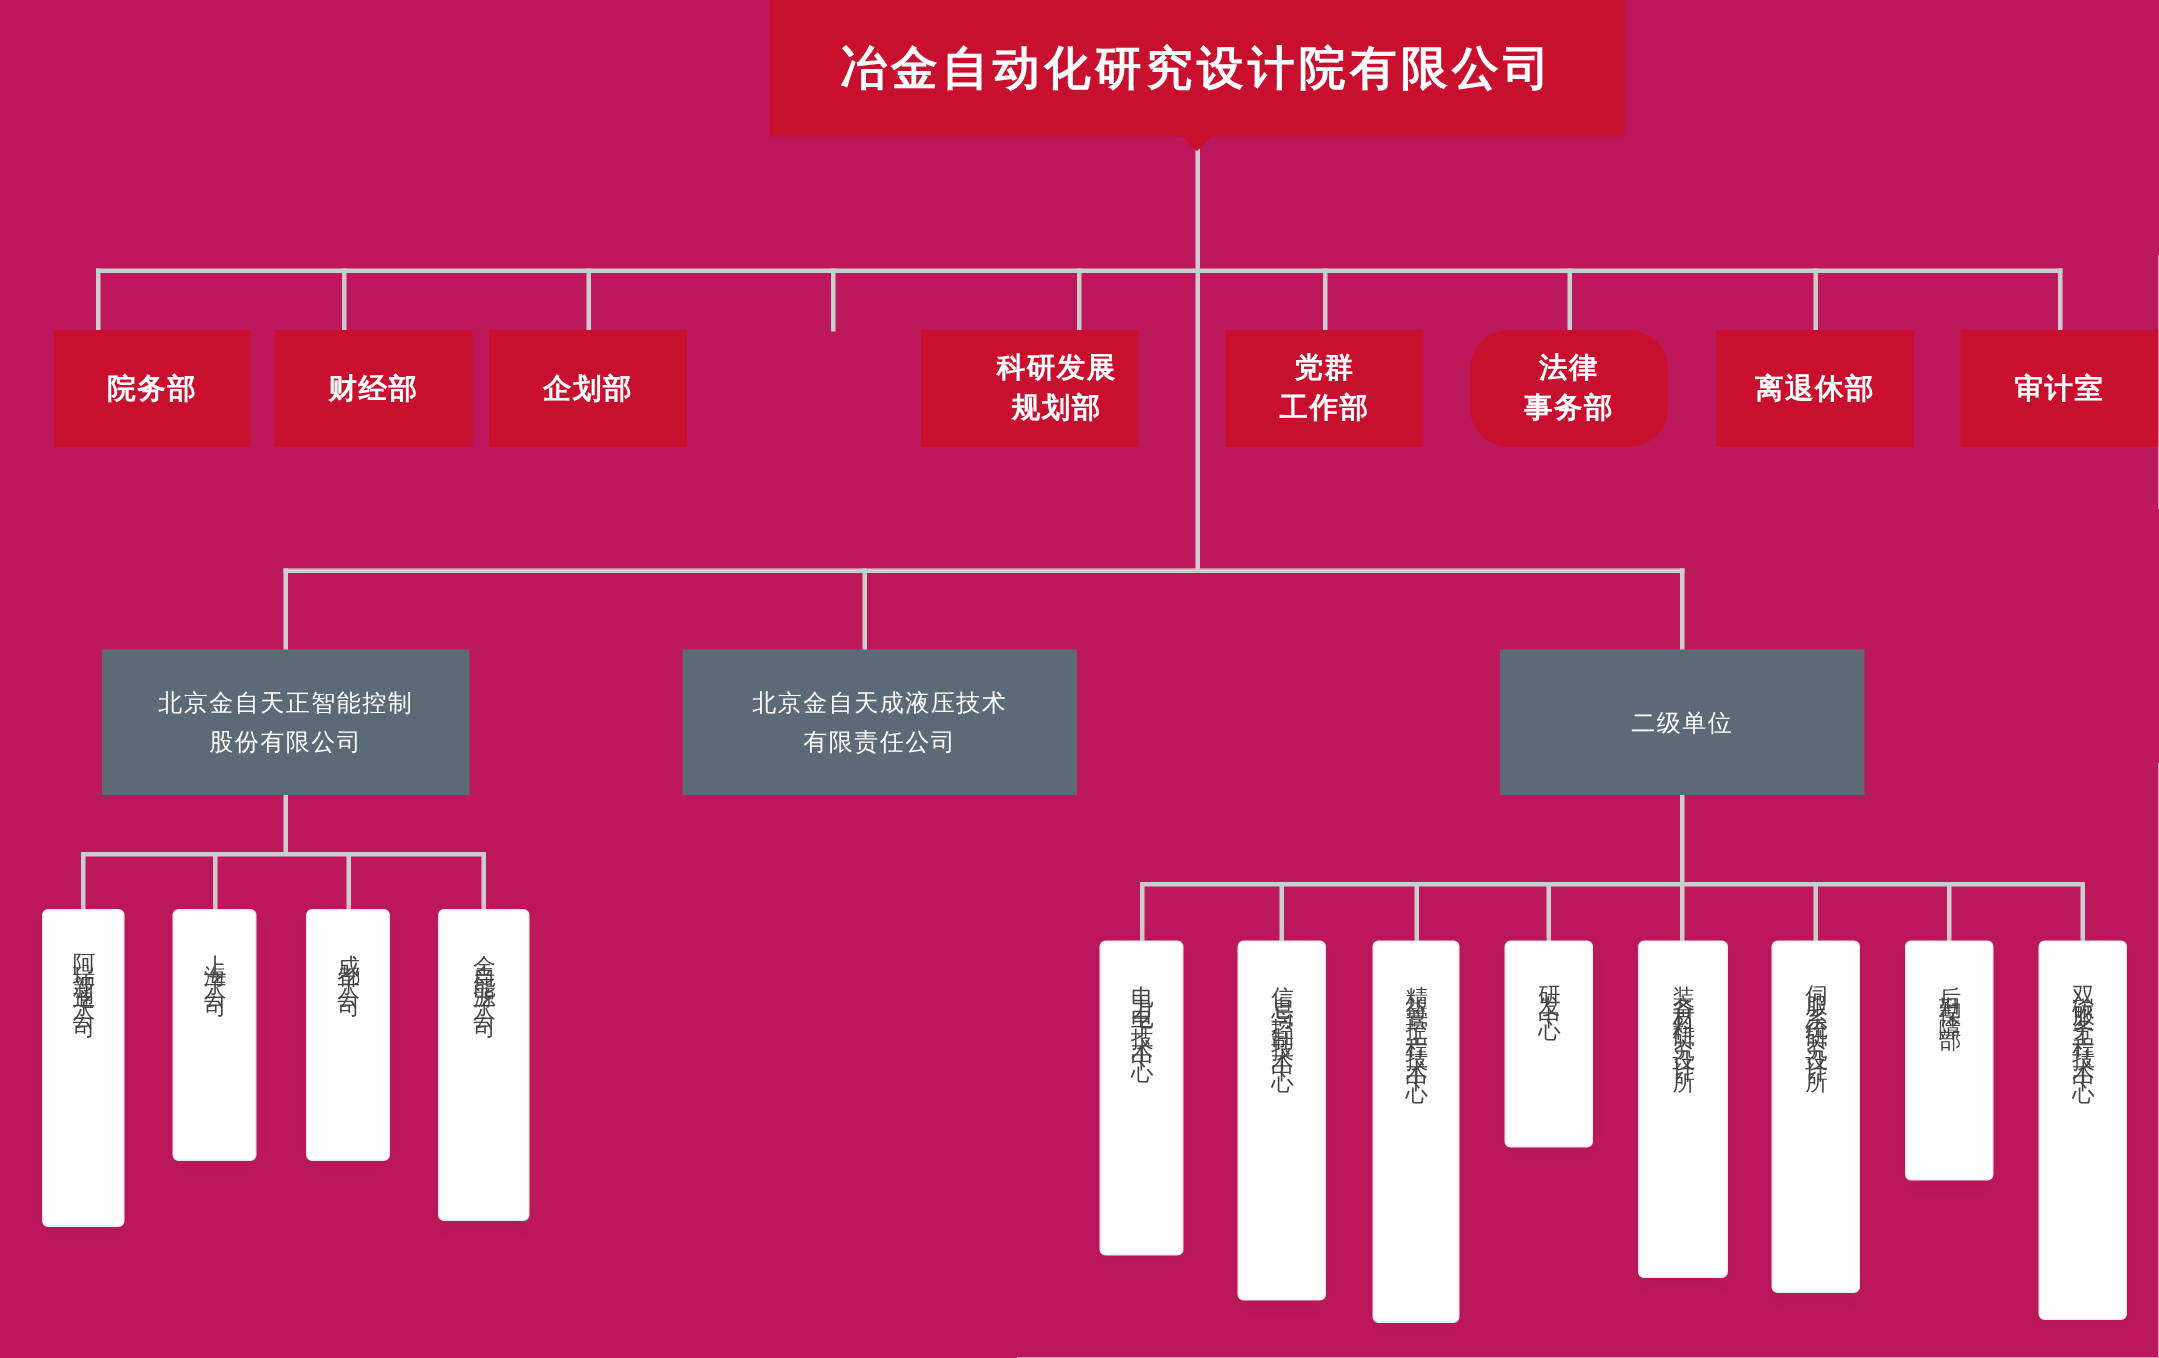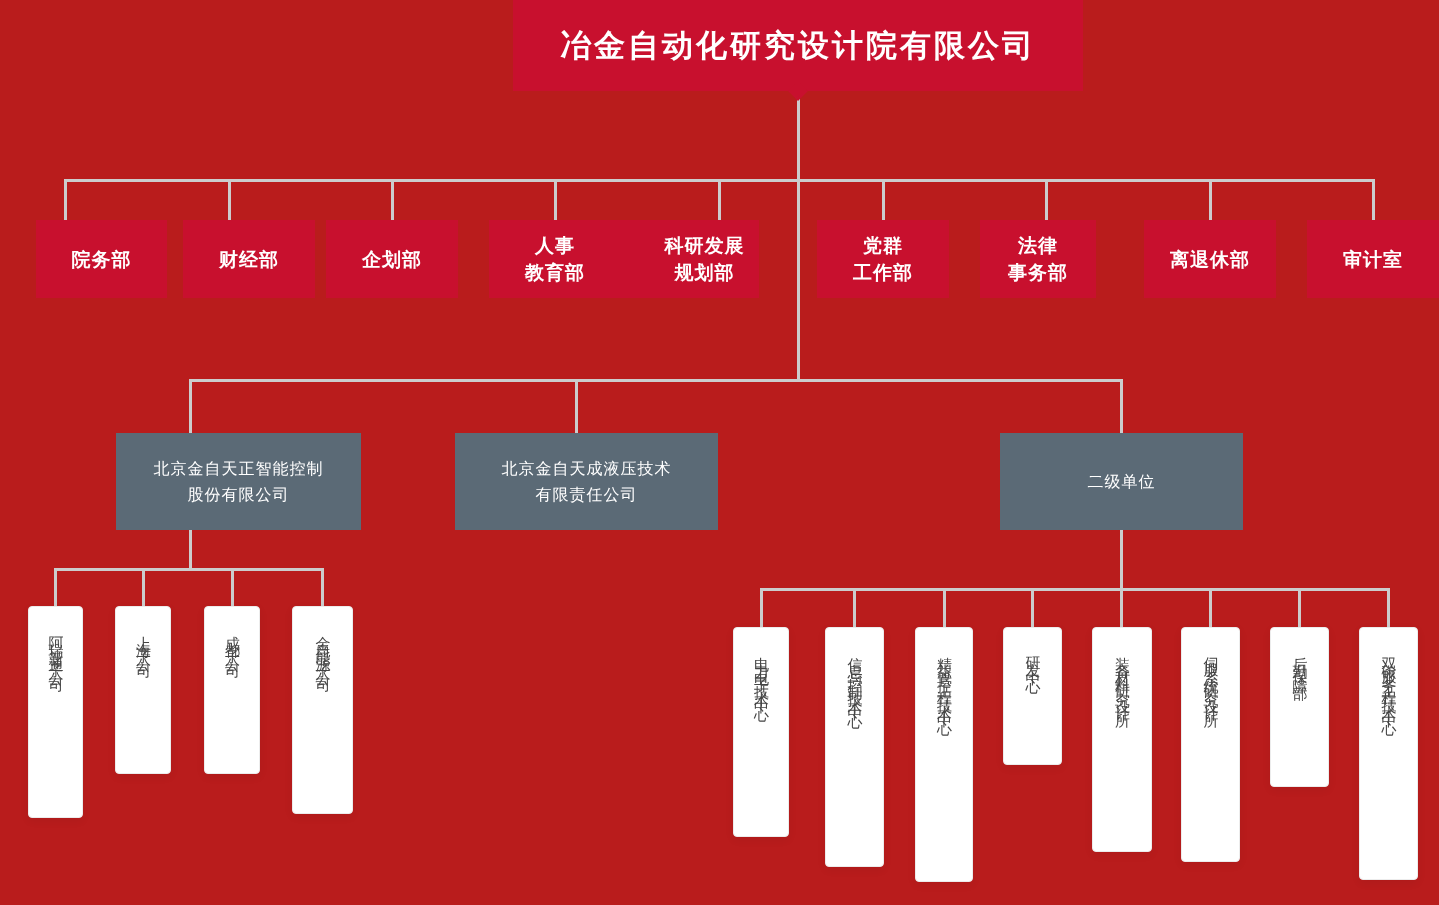--- a/index.html
+++ b/index.html
@@ -4,21 +4,21 @@
 <style>
   * { margin:0; padding:0; box-sizing:border-box; }
   html,body { background:#fff; }
   body {
     font-family:"DejaVu Sans","Liberation Sans",sans-serif;
   }
   .canvas {
     position:relative;
     width:1439px;
     height:905px;
-    background:#b91c1c;
+    background:#be185d;
     overflow:hidden;
   }
   .cline {
     position:absolute;
     background:var(--line,#cccccc);
   }
   .node {
     position:absolute;
     display:flex;
     align-items:center;
@@ -118,44 +118,40 @@
 
   <div class="node dept" style="left:0px;width:131px;margin-left:36px;">
     <span class="label">院务部</span>
   </div>
   <div class="node dept" style="left:163px;width:132px;margin-left:20px;">
     <span class="label">财经部</span>
   </div>
   <div class="node dept" style="left:326px;width:132px;">
     <span class="label">企划部</span>
   </div>
-  <div class="node dept" style="left:489px;width:132px;">
-    <span class="label">人事
-教育部</span>
-  </div>
   <div class="node dept" style="left:614px;width:145px;padding-left:36px;">
     <span class="label">科研发展
 规划部</span>
   </div>
   <div class="node dept" style="left:817px;width:132px;">
     <span class="label">党群
 工作部</span>
   </div>
-  <div class="node dept" style="left:980px;width:116px;">
+  <div class="node dept" style="left:980px;width:132px;border-radius:26px;">
     <span class="label">法律
 事务部</span>
   </div>
   <div class="node dept" style="left:1144px;width:132px;justify-content:center;">
     <span class="label">离退休部</span>
   </div>
   <div class="node dept" style="left:1307px;width:132px;">
     <span class="label">审计室</span>
   </div>
 
-  <div class="node slate" style="left:68px;width:245px;margin-left:48px;">
+  <div class="node slate" style="left:68px;width:245px;">
     <span class="label">北京金自天正智能控制
 股份有限公司</span>
   </div>
   <div class="node slate" style="left:455px;width:263px;">
     <span class="label">北京金自天成液压技术
 有限责任公司</span>
   </div>
   <div class="node slate" style="left:1000px;width:243px;">
     <span class="label">二级单位</span>
   </div>

